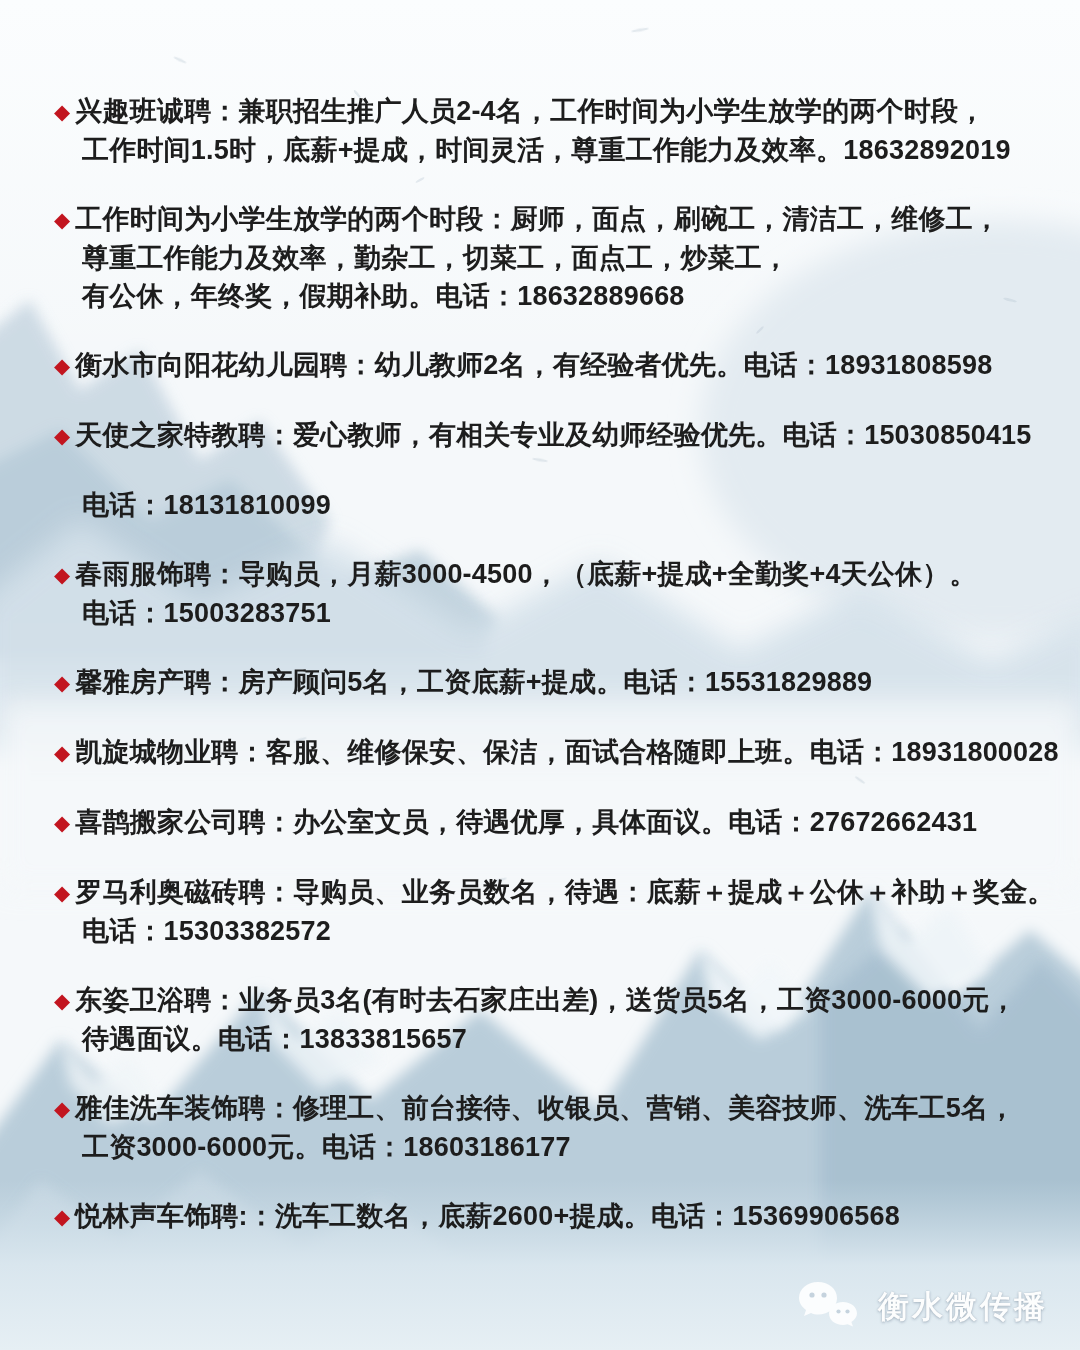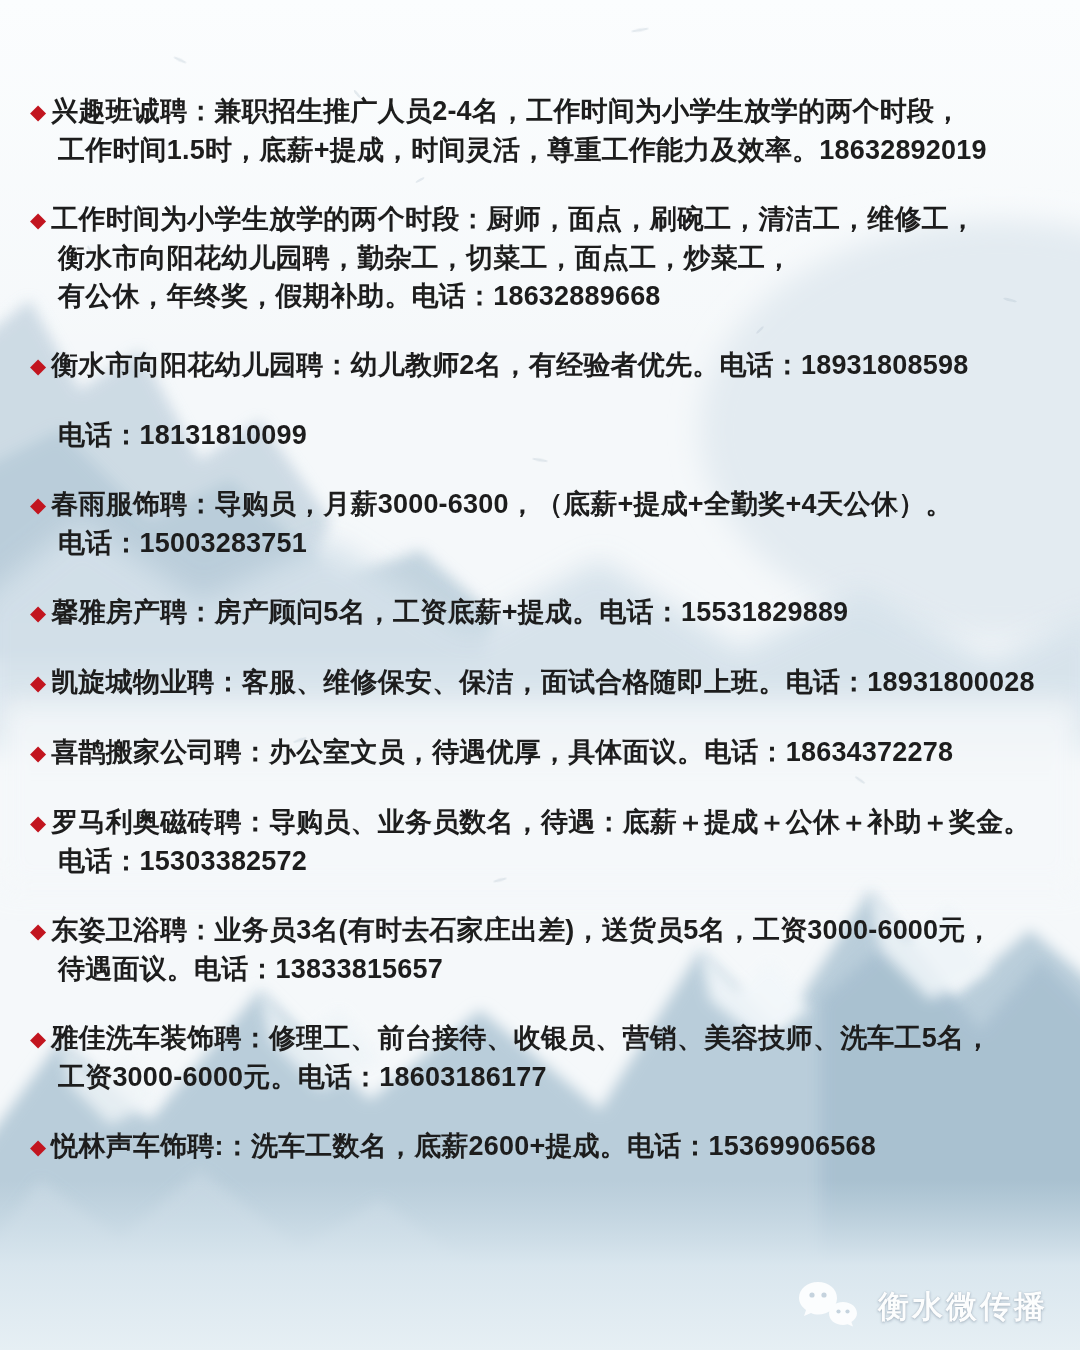--- a/index.html
+++ b/index.html
@@ -11,21 +11,21 @@
     font-family: "Liberation Sans", "DejaVu Sans", sans-serif;
   }
   .bg-svg {
     position: absolute; left: 0; top: 0; width: 1080px; height: 1350px;
     z-index: 0;
   }
   .content {
     position: relative; z-index: 2;
     padding: 92px 26px 0 30px;
   }
-  .listing { padding-left: 28px; margin-bottom: 31px; }
+  .listing { padding-left: 28px; margin-bottom: 31px; margin-left: 24px; }
   .line {
     font-size: 27px;
     line-height: 38px;
     font-weight: 700;
     color: #1d1d1d;
     white-space: nowrap;
     letter-spacing: 0.2px;
   }
   .line.first { text-indent: -28px; }
   .diamond {
@@ -113,48 +113,51 @@
 
 <div class="content">
 
   <div class="listing">
     <div class="line first"><span class="diamond">◆</span><span>兴趣班诚聘：兼职招生推广人员2-4名，工作时间为小学生放学的两个时段，</span></div>
     <div class="line">工作时间1.5时，底薪+提成，时间灵活，尊重工作能力及效率。18632892019</div>
   </div>
 
   <div class="listing">
     <div class="line first"><span class="diamond">◆</span><span>工作时间为小学生放学的两个时段：厨师，面点，刷碗工，清洁工，维修工，</span></div>
-    <div class="line">衡水市向阳花幼儿园聘，勤杂工，切菜工，面点工，炒菜工，</div>
+    <div class="line">尊重工作能力及效率，勤杂工，切菜工，面点工，炒菜工，</div>
     <div class="line">有公休，年终奖，假期补助。电话：18632889668</div>
   </div>
 
   <div class="listing">
     <div class="line first"><span class="diamond">◆</span><span>衡水市向阳花幼儿园聘：幼儿教师2名，有经验者优先。电话：18931808598</span></div>
   </div>
 
+  <div class="listing">
+    <div class="line first"><span class="diamond">◆</span><span>天使之家特教聘：爱心教师，有相关专业及幼师经验优先。电话：15030850415</span></div>
+  </div>
 
   <div class="listing">
     <div class="line">电话：18131810099</div>
   </div>
 
   <div class="listing">
-    <div class="line first"><span class="diamond">◆</span><span>春雨服饰聘：导购员，月薪3000-6300，（底薪+提成+全勤奖+4天公休）。</span></div>
+    <div class="line first"><span class="diamond">◆</span><span>春雨服饰聘：导购员，月薪3000-4500，（底薪+提成+全勤奖+4天公休）。</span></div>
     <div class="line">电话：15003283751</div>
   </div>
 
   <div class="listing">
     <div class="line first"><span class="diamond">◆</span><span>馨雅房产聘：房产顾问5名，工资底薪+提成。电话：15531829889</span></div>
   </div>
 
   <div class="listing">
     <div class="line first"><span class="diamond">◆</span><span>凯旋城物业聘：客服、维修保安、保洁，面试合格随即上班。电话：18931800028</span></div>
   </div>
 
   <div class="listing">
-    <div class="line first"><span class="diamond">◆</span><span>喜鹊搬家公司聘：办公室文员，待遇优厚，具体面议。电话：18634372278</span></div>
+    <div class="line first"><span class="diamond">◆</span><span>喜鹊搬家公司聘：办公室文员，待遇优厚，具体面议。电话：27672662431</span></div>
   </div>
 
   <div class="listing">
     <div class="line first"><span class="diamond">◆</span><span>罗马利奥磁砖聘：导购员、业务员数名，待遇：底薪＋提成＋公休＋补助＋奖金。</span></div>
     <div class="line">电话：15303382572</div>
   </div>
 
   <div class="listing">
     <div class="line first"><span class="diamond">◆</span><span>东姿卫浴聘：业务员3名(有时去石家庄出差)，送货员5名，工资3000-6000元，</span></div>
     <div class="line">待遇面议。电话：13833815657</div>

